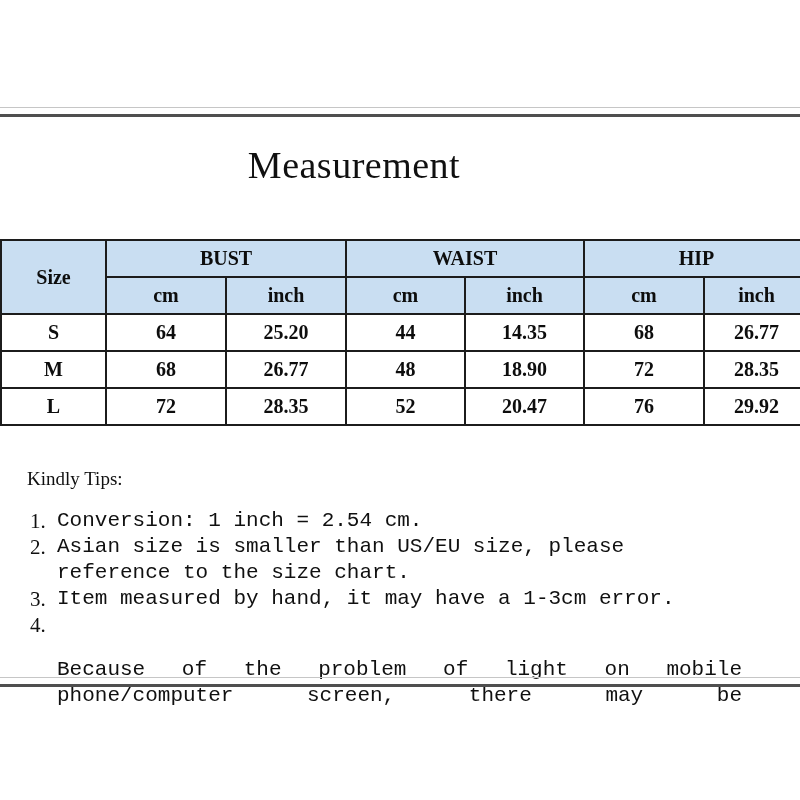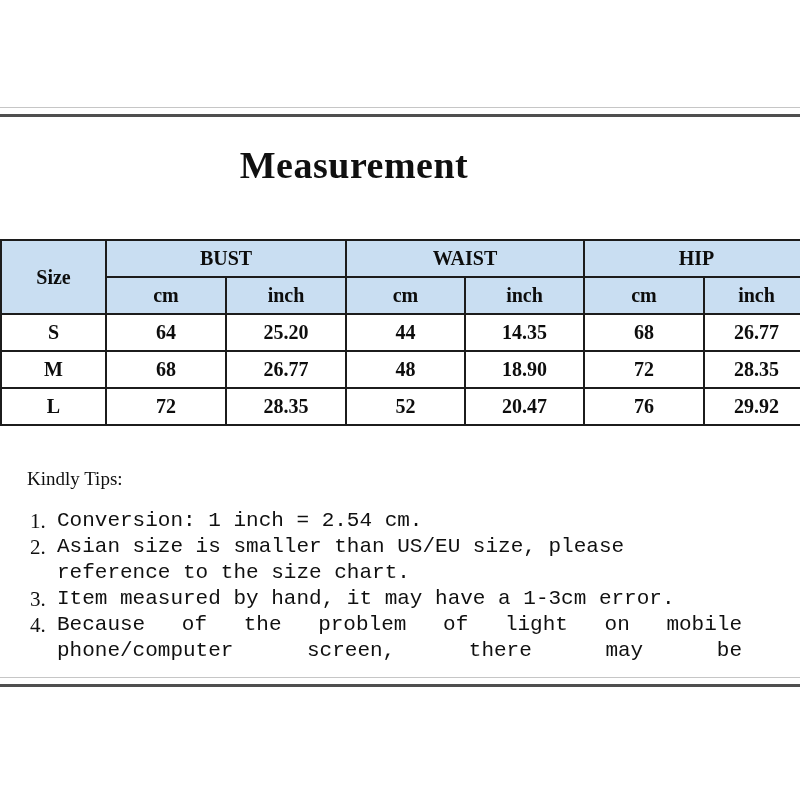--- a/index.html
+++ b/index.html
@@ -6,34 +6,34 @@
   body { font-family:"Liberation Serif", serif; color:#101010; }
   .canvas { position:relative; width:800px; height:800px; background:#ffffff; overflow:hidden; }
 
   .rule { position:absolute; left:0; width:800px; }
   .rule-top { top:107px; }
   .rule-bottom { top:677px; }
   .rule-thin { height:1px; background:#c6c6c6; }
   .rule-thick { height:3px; background:#4f4f4f; margin-top:6px; }
 
   .title { position:absolute; top:143px; left:0; width:708px; text-align:center;
-           font-size:38px; line-height:44px; font-weight:700; letter-spacing:0.5px; }
+           font-size:38px; line-height:44px; font-weight:400; letter-spacing:0.5px; }
 
   .table-wrap { position:absolute; top:219px; left:0; width:800px; overflow:hidden;margin-top:20px; }
   table { border-collapse:collapse; table-layout:fixed; width:808px; }
   th, td { border:2px solid #1c1c1c; height:35px; padding:0; text-align:center;
            vertical-align:middle; font-weight:bold; font-size:20px; color:#0d0d0d; }
   .hd { background:#c9def2; }
 
   .tips-heading { position:absolute; top:463px; left:27px; font-size:19px; line-height:32px; font-weight:400; }
   .tips-list { position:absolute; top:508px; left:30px; width:712px; }
   .tip { display:flex; align-items:flex-start; font-size:21px; line-height:26px; }
   .tip-num { flex:0 0 27px; width:27px; }
   .tip-text { flex:1;font-family:Liberation Mono, monospace; }
-  .tip-line-justified { text-align:justify; text-align-last:justify; }
+  .tip-line-justified { text-align:justify; text-align-last:justify;margin-top:45px; }
 </style>
 </head>
 <body>
 
 <div class="canvas">
 
   <div class="rule rule-top">
     <div class="rule-thin"></div>
     <div class="rule-thick"></div>
   </div>

